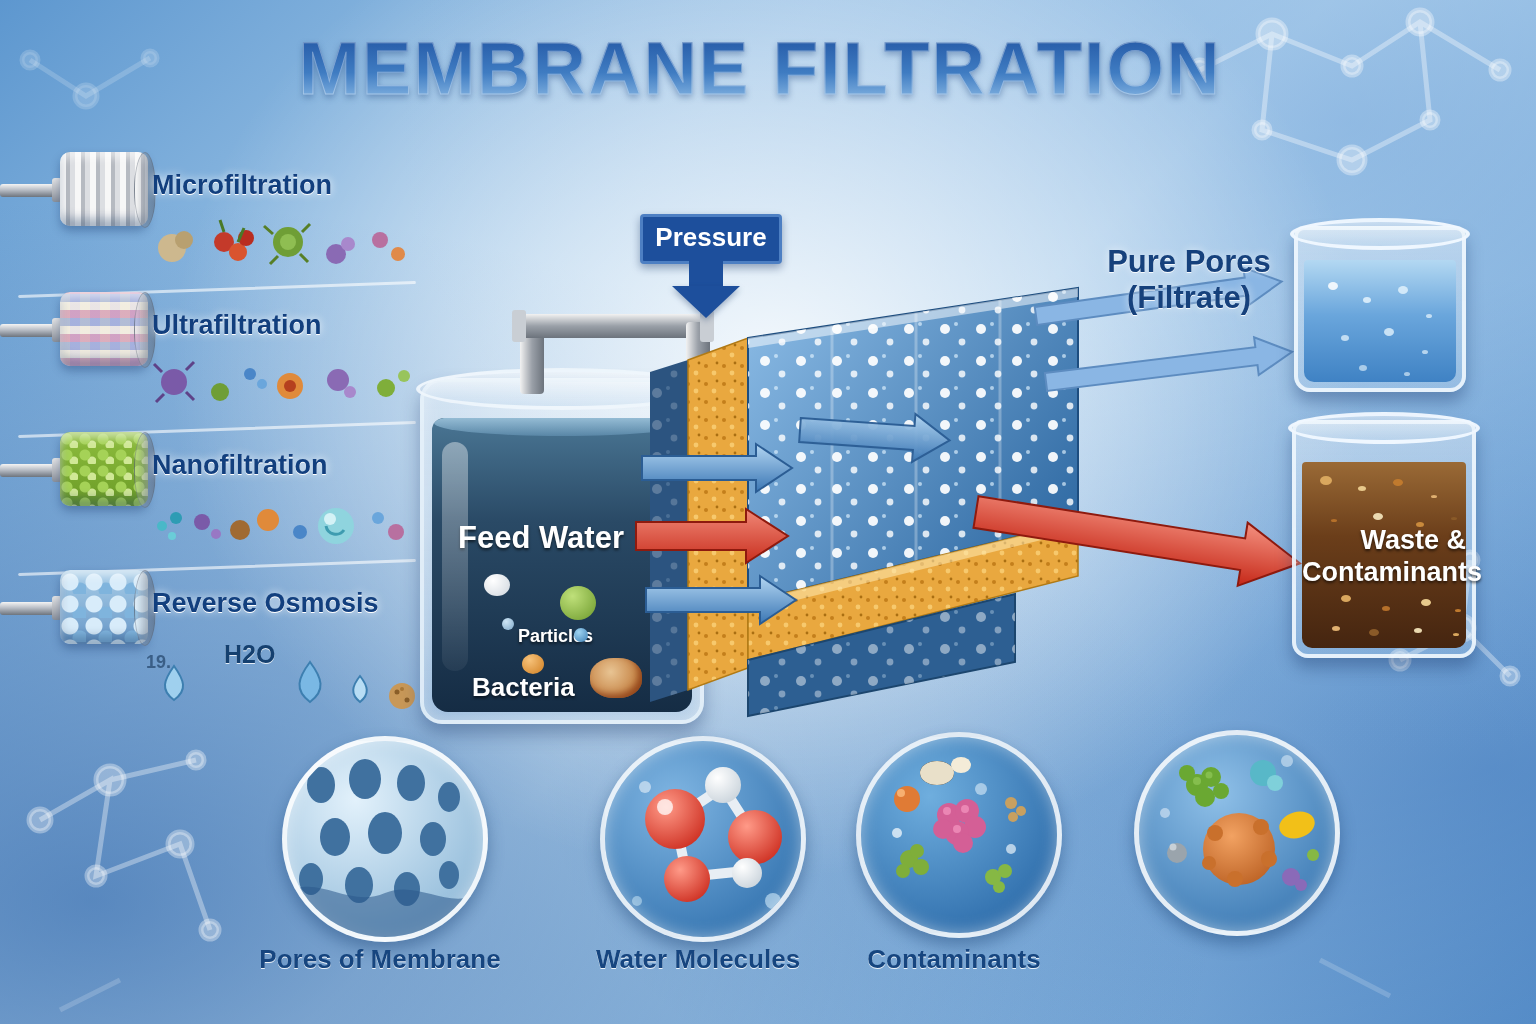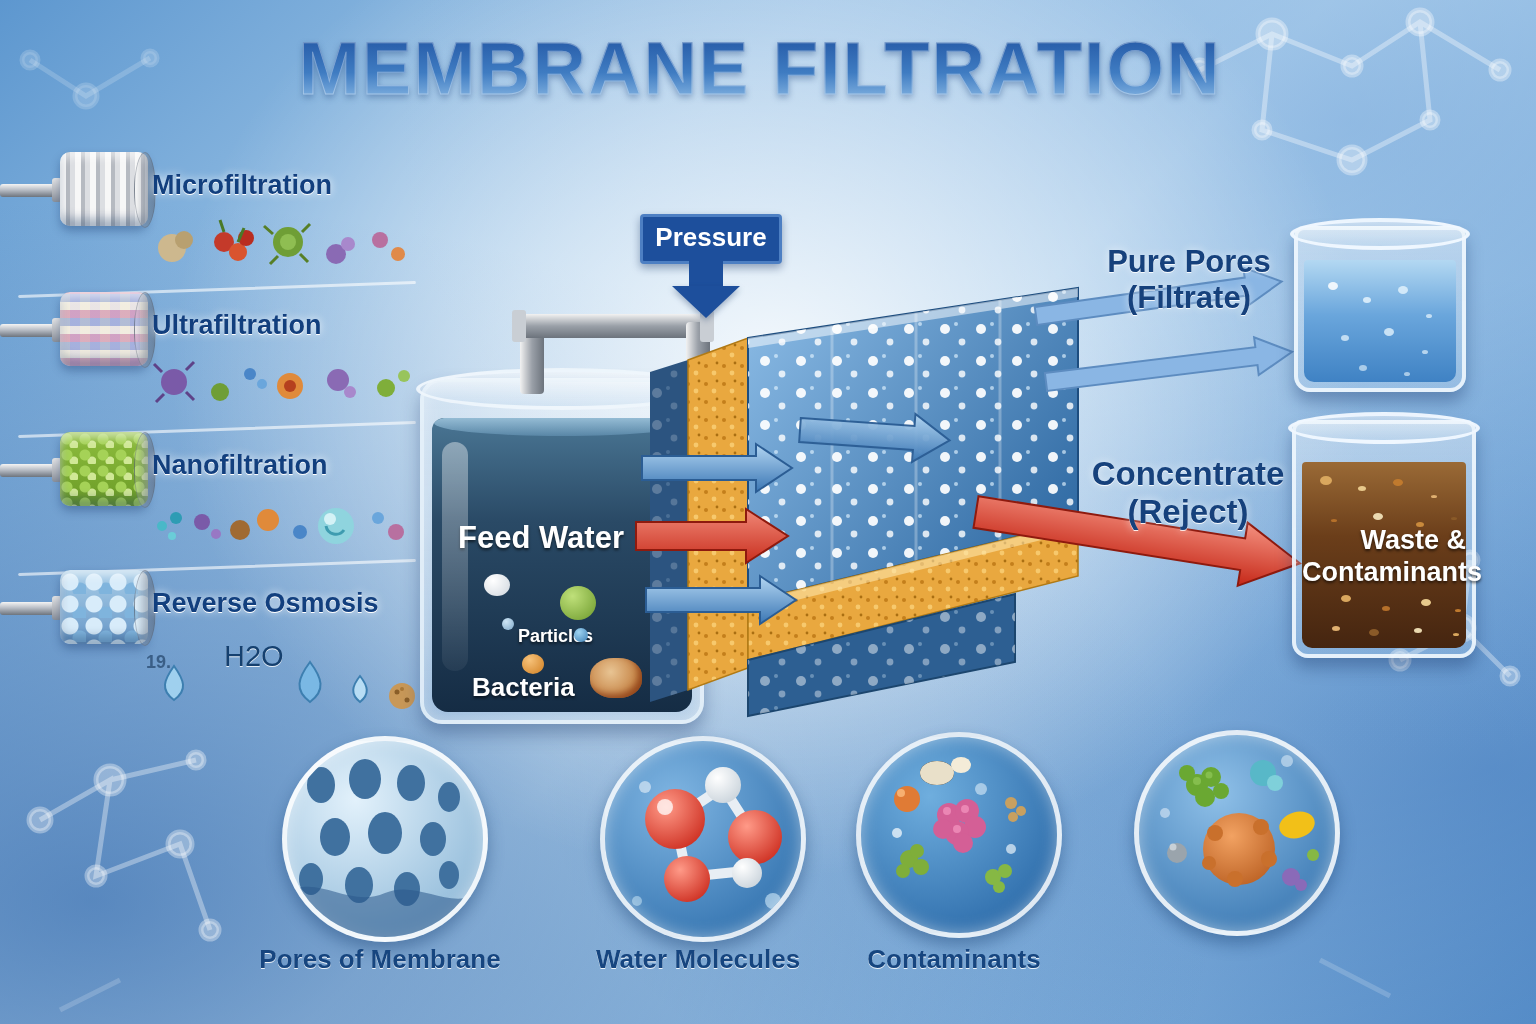--- a/index.html
+++ b/index.html
@@ -41,21 +41,21 @@
     linear-gradient(180deg,#8fbe3e,#6a9a26);}
   .cyl-ro{background:
     radial-gradient(circle at 10px 12px,#d8ecfa 8px,transparent 9px) 0 0/24px 22px,
     radial-gradient(circle at 20px 20px,#7fb4dd 7px,transparent 8px) 0 0/26px 24px,
     linear-gradient(180deg,#aacfe9,#6696c6);}
   .flabel{position:absolute;left:152px;font-size:27px;font-weight:bold;color:#123f7e;
     text-shadow:0 1px 0 #fff,0 0 9px rgba(255,255,255,.85);white-space:nowrap;}
   .sep{position:absolute;left:18px;width:398px;height:3px;background:rgba(255,255,255,.6);
     transform:rotate(-2deg);border-radius:3px;}
   .ro-num{position:absolute;left:146px;top:652px;font-size:18px;font-weight:bold;color:#3a5e86;}
-  .ro-h2o{position:absolute;left:224px;top:640px;font-size:29px;font-weight:400;color:#15406f;text-shadow:0 1px 0 rgba(255,255,255,.8);}
+  .ro-h2o{position:absolute;left:224px;top:640px;font-size:25px;font-weight:700;color:#15406f;text-shadow:0 1px 0 rgba(255,255,255,.8);}
 
   
   .pressure-box{position:absolute;left:640px;top:214px;width:136px;height:44px;background:#1d4f9c;
     border:3px solid #4d7fc3;border-radius:4px;color:#fff;font-size:26px;font-weight:bold;text-align:center;
     line-height:40px;box-shadow:0 4px 8px rgba(15,45,95,.4);}
   .pressure-stem{position:absolute;left:689px;top:260px;width:34px;height:26px;background:#1d4f9c;}
   .pressure-head{position:absolute;left:672px;top:286px;width:0;height:0;
     border-left:34px solid transparent;border-right:34px solid transparent;border-top:32px solid #1d4f9c;
     filter:drop-shadow(0 3px 3px rgba(15,45,95,.35));}
 
@@ -337,24 +337,20 @@
   </svg>
 
   <div class="pressure-box">Pressure</div>
   <div class="pressure-stem"></div>
   <div class="pressure-head"></div>
 
   <div class="lbl lbl-pure">
     <div>Pure Pores</div>
     <div>(Filtrate)</div>
   </div>
-  <div class="lbl lbl-conc">
-    <div>Concentrate</div>
-    <div>(Reject)</div>
-  </div>
   <div class="lbl lbl-memb">
   </div>
 
   <div class="beaker bk1">
     <div class="water1">
       <span class="bub1"></span>
     </div>
   </div>
   <div class="beaker bk2">
     <div class="water2">

